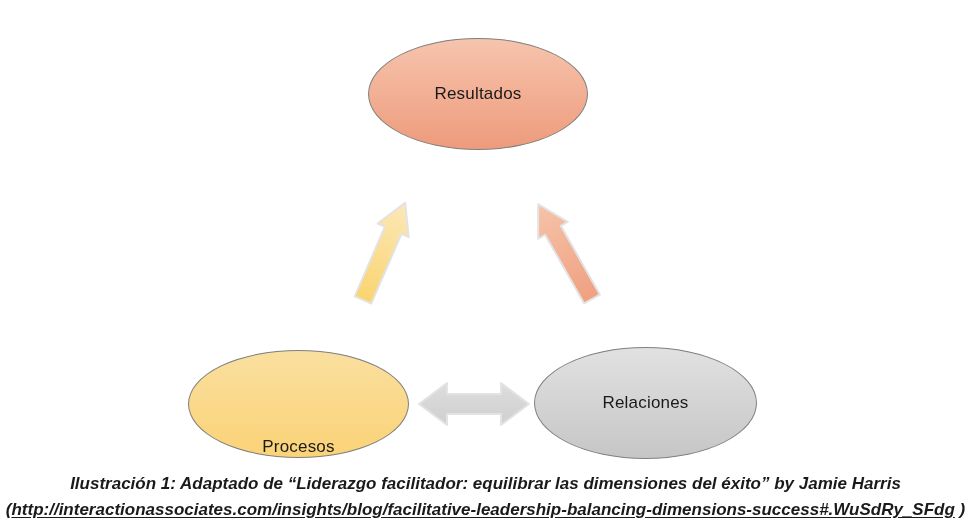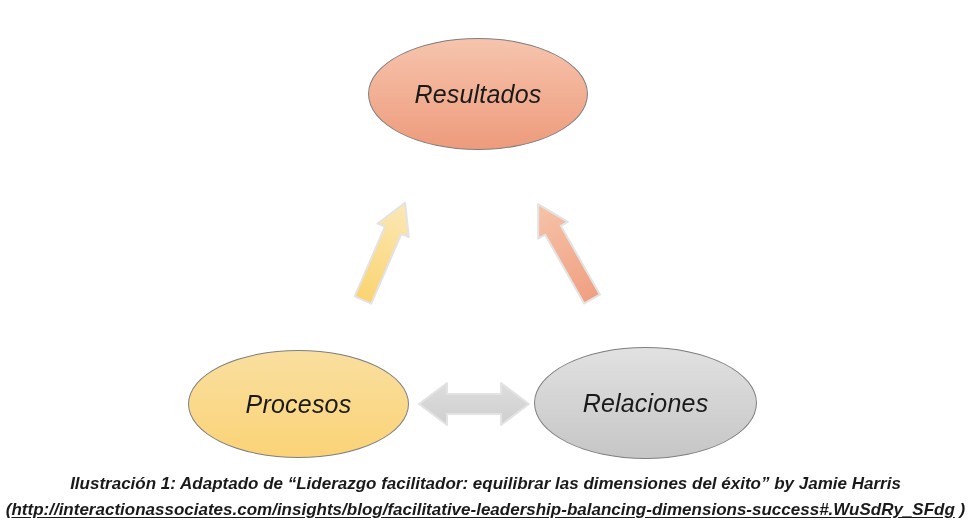--- a/index.html
+++ b/index.html
@@ -18,32 +18,32 @@
   .ellipse {
     position: absolute;
     border-radius: 50%;
     border: 1.5px solid var(--ellipse-border, #7f7f7f);
     display: flex;
     align-items: center;
     justify-content: center;
     box-sizing: border-box;
   }
   .ellipse span {
-    font-size: 25px;
+    font-size: 17px;
     color: var(--text-dark, #1a1a1a);
     letter-spacing: 0.2px;
-    font-style: italic;
   }
   .node-resultados {
     left: 368px; top: 38px; width: 220px; height: 112px;
     background: linear-gradient(to bottom, var(--resultados-top, #f6c4ad), var(--resultados-bottom, #ee9b7c));
   }
   .node-procesos {
     left: 188px; top: 350px; width: 221px; height: 108px;
     background: linear-gradient(to bottom, var(--procesos-top, #f9df9f), var(--procesos-bottom, #fbd377));
+    align-items: flex-end;
   }
   .node-relaciones {
     left: 534px; top: 347px; width: 223px; height: 112px;
     background: linear-gradient(to bottom, var(--relaciones-top, #e1e1e1), var(--relaciones-bottom, #c6c6c6));
   }
   .arrows-layer {
     position: absolute;
     left: 0; top: 0;
     width: 971px; height: 532px;
     pointer-events: none;

